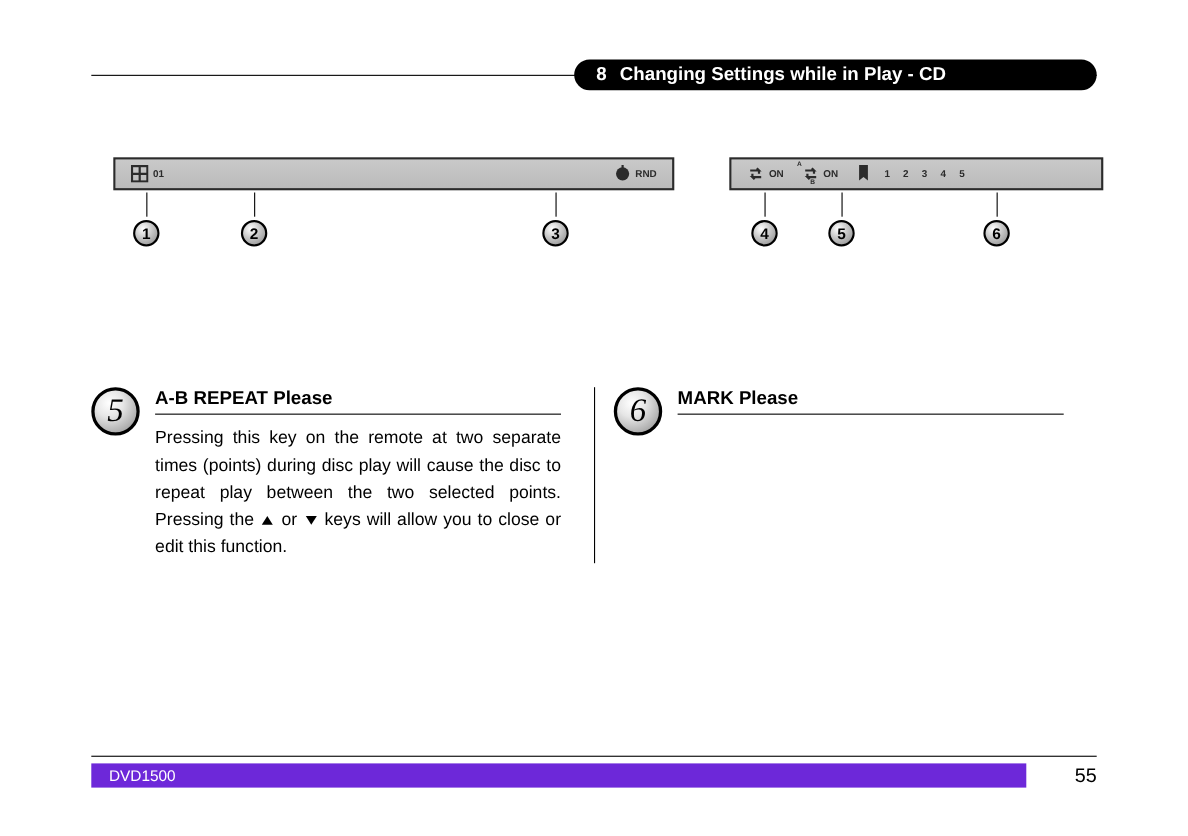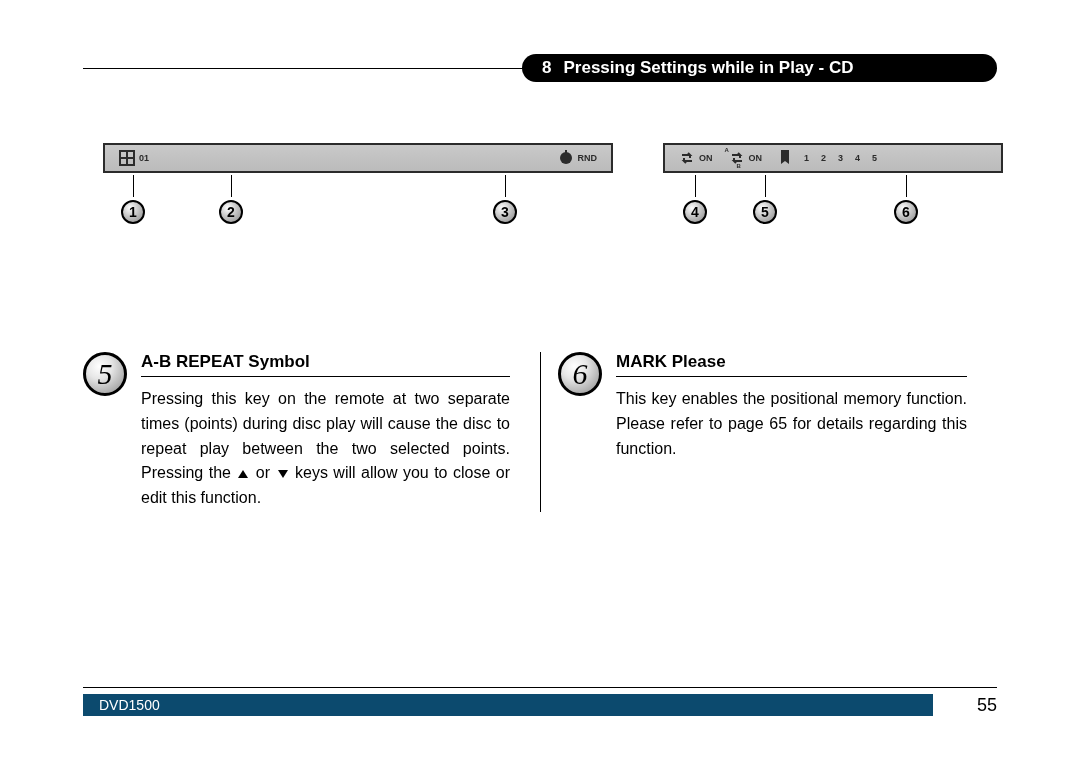--- a/index.html
+++ b/index.html
@@ -158,21 +158,21 @@
     width: 914px;
     height: 1px;
     background: #000;
   }
   .footer-bar {
     position: absolute;
     left: 0;
     bottom: 14px;
     width: 850px;
     height: 22px;
-    background: #0c4a6e;
+    background: #6d28d9;
     color: #fff;
     font-size: 14px;
     display:flex;
     align-items:center;
     padding-left: 16px;
   }
   .page-number {
     position: absolute;
     right: 0;
     bottom: 14px;
@@ -181,21 +181,21 @@
 </style>
 </head>
 <body>
 
 <div class="page">
 
   <div class="rule-top"></div>
 
   <div class="header-bar">
     <span class="num">8</span>
-    <span>Pressing Settings while in Play - CD</span>
+    <span>Changing Settings while in Play - CD</span>
   </div>
 
   <div class="osd osd-left">
     <div class="cell" style="width:90px">
       <svg width="16" height="16" viewBox="0 0 16 16">
           <rect x="1" y="1" width="14" height="14" fill="none" stroke="#2b2b2b" stroke-width="2"></rect>
           <line x1="8" y1="1" x2="8" y2="15" stroke="#2b2b2b" stroke-width="2"></line>
           <line x1="1" y1="8" x2="15" y2="8" stroke="#2b2b2b" stroke-width="2"></line>
         </svg>
       <span>01</span>
@@ -271,36 +271,35 @@
   <div class="two-col">
     <div class="col-sep"></div>
 
     <div class="col">
       <div class="bignum">
         <div class="bignum-circle">
           <span>5</span>
         </div>
       </div>
       <div class="sect-body">
-        <div class="sect-title">A-B REPEAT Symbol</div>
+        <div class="sect-title">A-B REPEAT Please</div>
         <div class="sect-text">
           <span>Pressing this key on the remote at two separate times (points) during disc play will cause the disc to repeat play between the two selected points. Pressing the </span><span class="tri up"></span><span> or </span><span class="tri dn"></span><span> keys will allow you to close or edit this function.</span>
         </div>
       </div>
     </div>
 
     <div class="col right">
       <div class="bignum">
         <div class="bignum-circle">
           <span>6</span>
         </div>
       </div>
       <div class="sect-body">
         <div class="sect-title">MARK Please</div>
-        <div class="sect-text">This key enables the positional memory function. Please refer to page 65 for details regarding this function.</div>
       </div>
     </div>
   </div>
 
   <div class="footer-line"></div>
   <div class="footer-bar">
     <span>DVD1500</span>
   </div>
   <div class="page-number">55</div>
 

